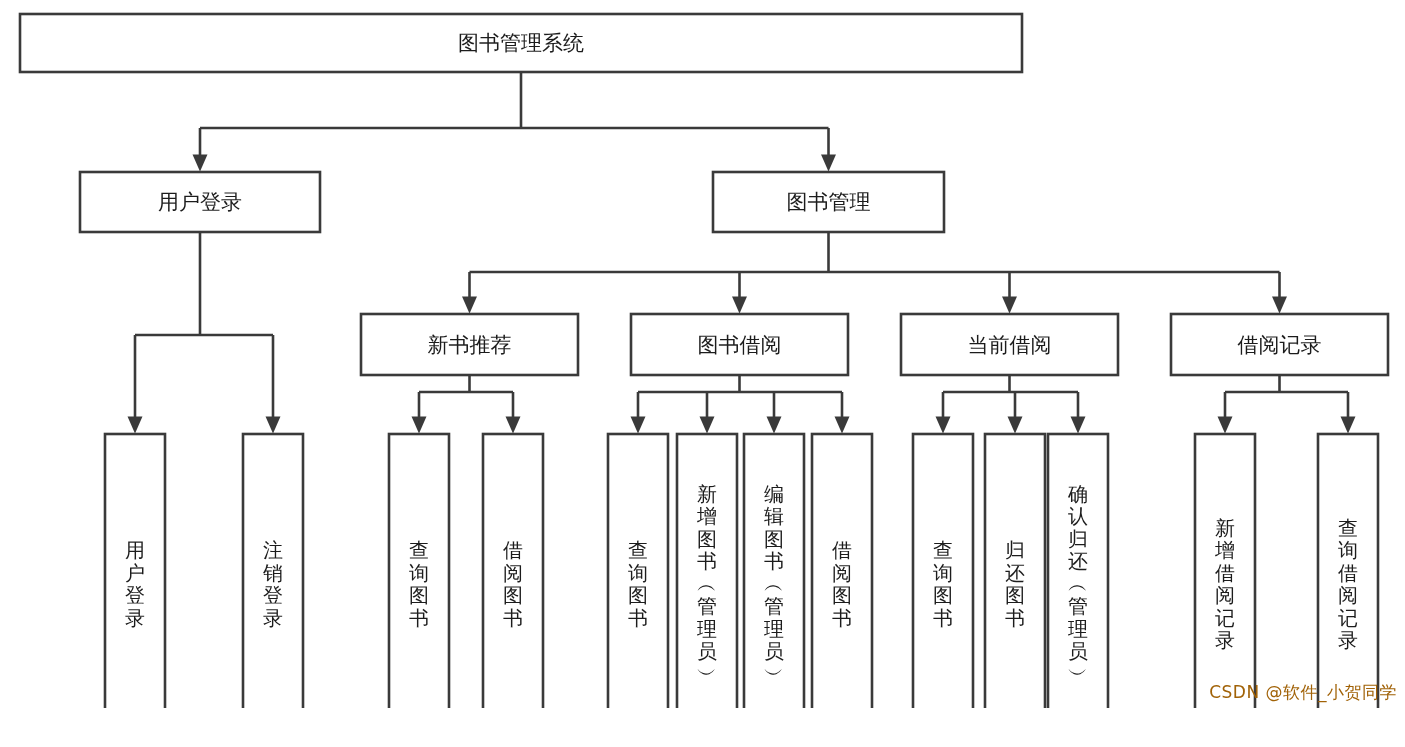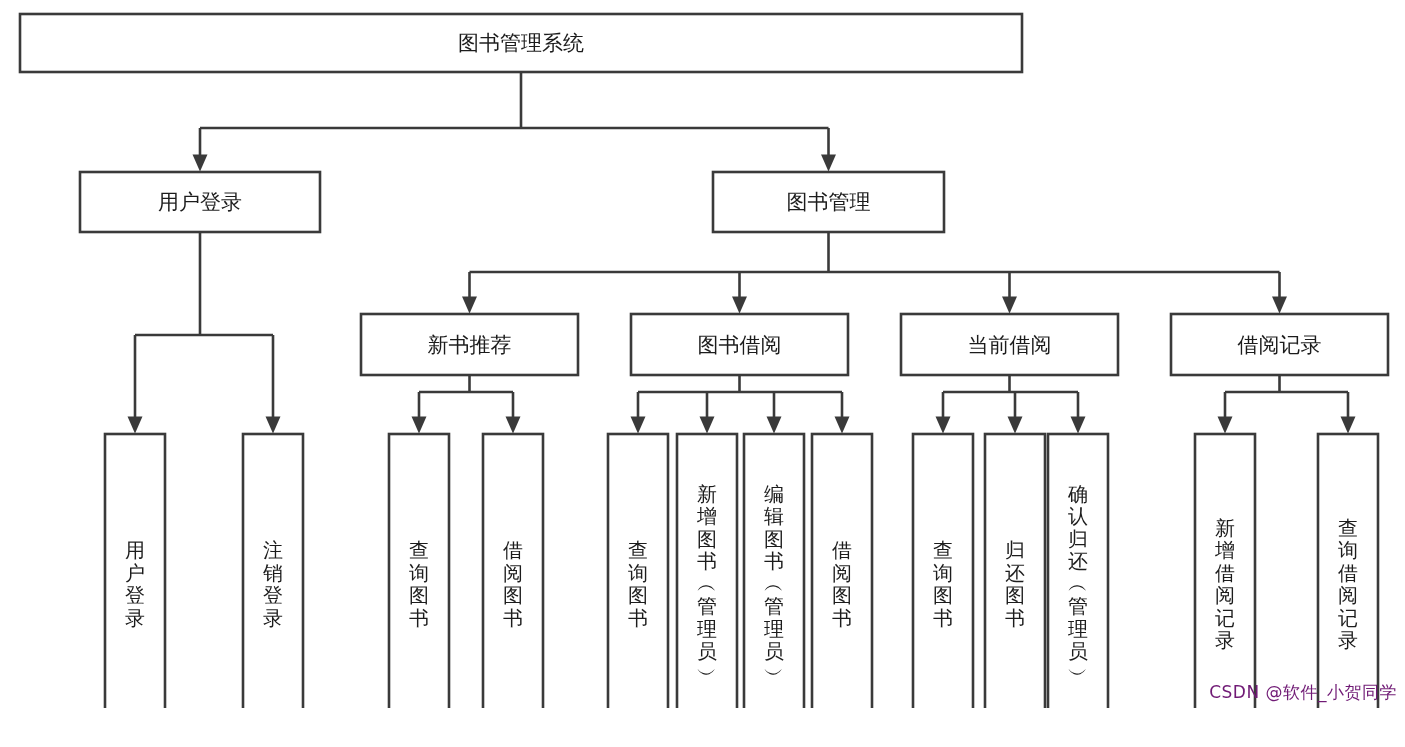--- a/index.html
+++ b/index.html
@@ -52,21 +52,21 @@
   .arrow-head {
     fill: #3a3a3a;
     stroke: none;
   }
   .watermark {
     position: absolute;
     right: 8px;
     bottom: 4px;
     font-family: "DejaVu Sans", "Liberation Sans", sans-serif;
     font-size: 17px;
-    color: #701a75;
+    color: #a16207;
     white-space: nowrap;
     letter-spacing: 0.5px;
   }
 </style>
 </head>
 <body>
 
 <div id="stage">
   <svg id="diagram" viewBox="0 0 1405 747" xmlns="http://www.w3.org/2000/svg">
     <g id="edges-layer">

